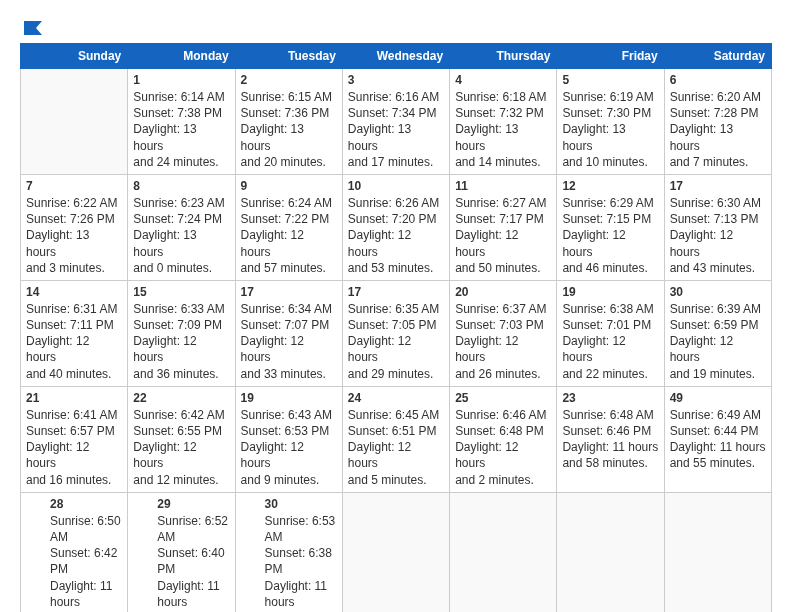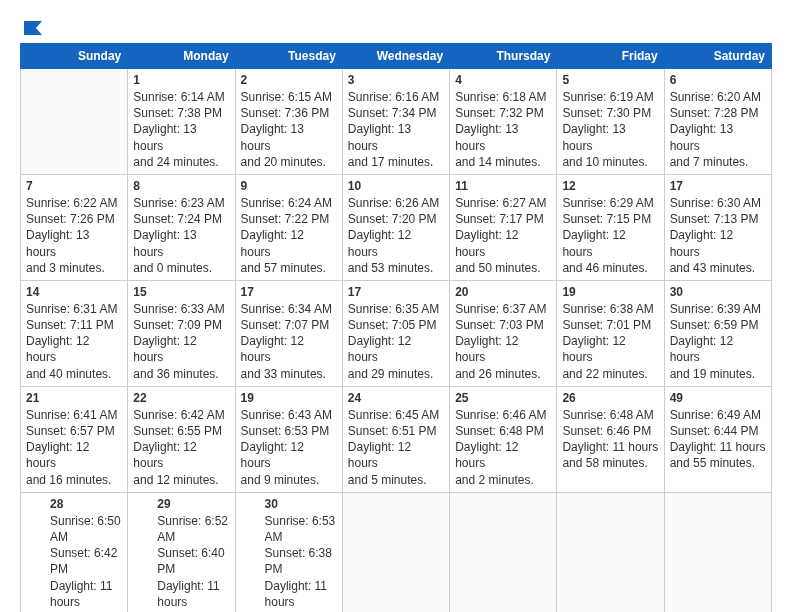--- a/index.html
+++ b/index.html
@@ -231,21 +231,21 @@
           </td>
           <td>
             <span class="day-number">24</span>
             <div class="day-info">Sunrise: 6:45 AM<br>Sunset: 6:51 PM<br>Daylight: 12 hours<br>and 5 minutes.</div>
           </td>
           <td>
             <span class="day-number">25</span>
             <div class="day-info">Sunrise: 6:46 AM<br>Sunset: 6:48 PM<br>Daylight: 12 hours<br>and 2 minutes.</div>
           </td>
           <td>
-            <span class="day-number">26</span>
+            <span class="day-number">23</span>
             <div class="day-info">Sunrise: 6:48 AM<br>Sunset: 6:46 PM<br>Daylight: 11 hours<br>and 58 minutes.</div>
           </td>
           <td>
             <span class="day-number">49</span>
             <div class="day-info">Sunrise: 6:49 AM<br>Sunset: 6:44 PM<br>Daylight: 11 hours<br>and 55 minutes.</div>
           </td>
         </tr>
         <tr class="last-row">
           <td>
             <span class="day-number">28</span>

